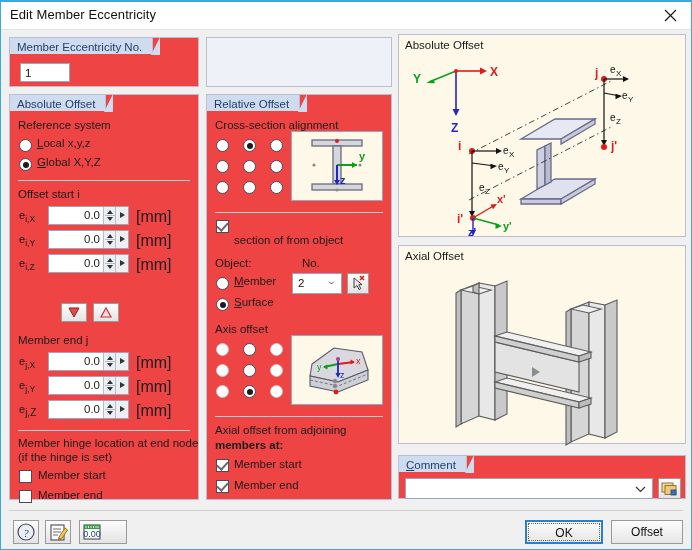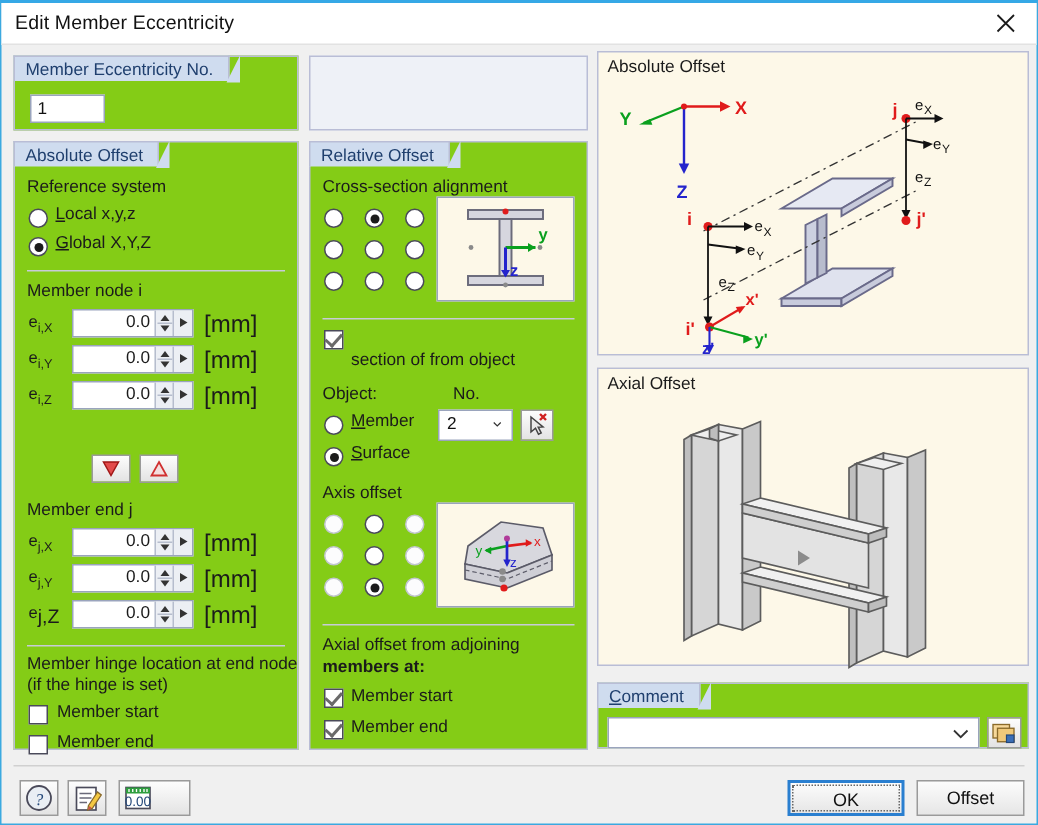--- a/index.html
+++ b/index.html
@@ -20,21 +20,21 @@
   .titlebar .ttl{
     position:absolute;left:9px;top:5px;font-size:13px;color:#111;
     letter-spacing:.1px;
   }
   .closebtn{
     position:absolute;right:0px;top:0px;width:42px;height:26px;
     display:flex;align-items:center;justify-content:center;cursor:default;
   }
   .closebtn svg{display:block;}
   
-  .group{position:absolute;box-sizing:border-box;background:#84cc16;
+  .group{position:absolute;box-sizing:border-box;background:#ef4444;
     border:1px solid #b9bdd6;}
   .group > .ghead{
     position:absolute;left:-1px;top:-1px;height:17px;
     background:#cfdcef;border:1px solid #b9bdd6;border-bottom:none;
     color:#1f3f6e;font-size:11.5px;padding:1px 10px 0 7px;box-sizing:border-box;
     line-height:16px;white-space:nowrap;
   }
   .ghead:after{
     content:"";position:absolute;right:-8px;top:-1px;width:0;height:0;
     border-style:solid;border-width:0 0 18px 9px;
@@ -158,21 +158,21 @@
       <div class="lbl" style="left:8px;top:7px;">Reference system</div>
 
       <div class="radio" style="left:9px;top:27px;"></div>
       <div class="lbl" style="left:27px;top:25px;"><u>L</u><span>ocal x,y,z</span></div>
 
       <div class="radio on" style="left:9px;top:46px;"></div>
       <div class="lbl" style="left:27px;top:44px;"><u>G</u><span>lobal X,Y,Z</span></div>
 
       <div class="sep-h" style="left:8px;top:68px;width:172px;"></div>
 
-      <div class="lbl" style="left:8px;top:76px;">Member node i</div>
+      <div class="lbl" style="left:8px;top:76px;">Offset start i</div>
 
       <div class="lbl" style="left:9px;top:97px;font-size:11px;">e<sub style="font-size:8.5px">i,X</sub></div>
       <div class="numbox" style="left:38px;top:94px;">
         <div class="val">0.0</div>
         <div class="spin">
             <div class="ar up"></div>
             <div class="sep"></div>
             <div class="ar dn"></div>
           </div>
         <div class="rbtn">
@@ -243,21 +243,21 @@
             <div class="ar up"></div>
             <div class="sep"></div>
             <div class="ar dn"></div>
           </div>
         <div class="rbtn">
             <div class="ar"></div>
           </div>
       </div>
       <div class="unit" style="left:126px;top:266px;">[mm]</div>
 
-      <div class="lbl" style="left:9px;top:291px;font-size:11px;">e<sub style="font-size:13px">j,Z</sub></div>
+      <div class="lbl" style="left:9px;top:291px;font-size:11px;">e<sub style="font-size:10px">j,Z</sub></div>
       <div class="numbox" style="left:38px;top:288px;">
         <div class="val">0.0</div>
         <div class="spin">
             <div class="ar up"></div>
             <div class="sep"></div>
             <div class="ar dn"></div>
           </div>
         <div class="rbtn">
             <div class="ar"></div>
           </div>

